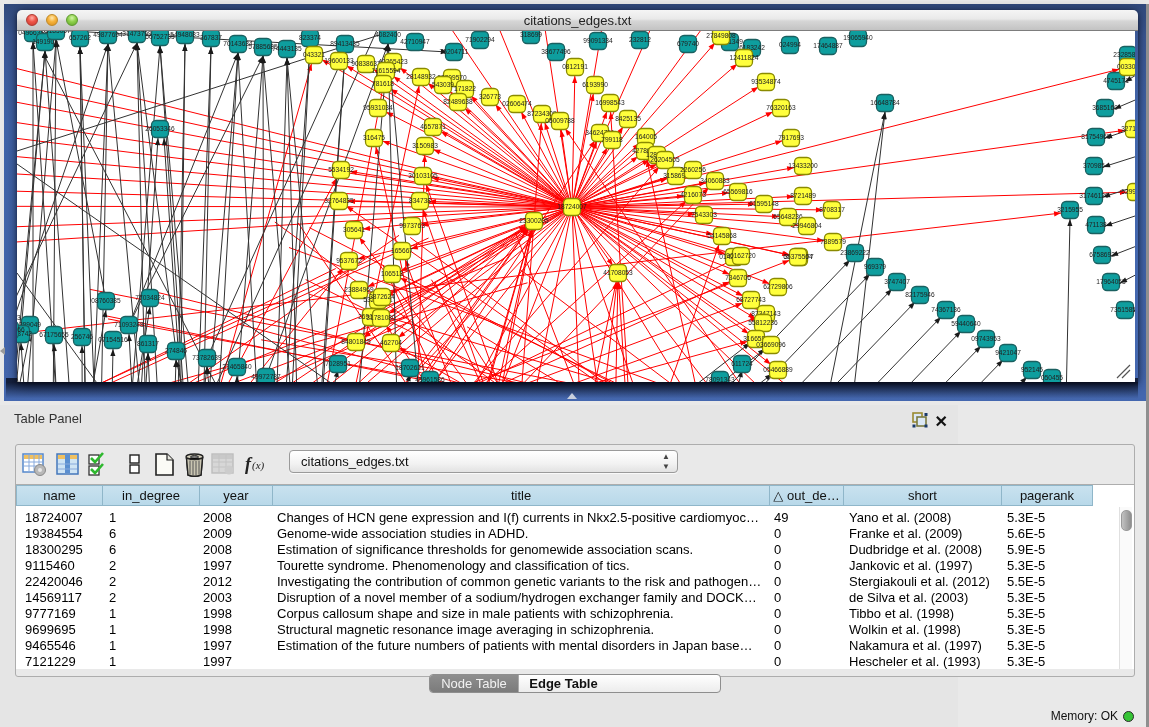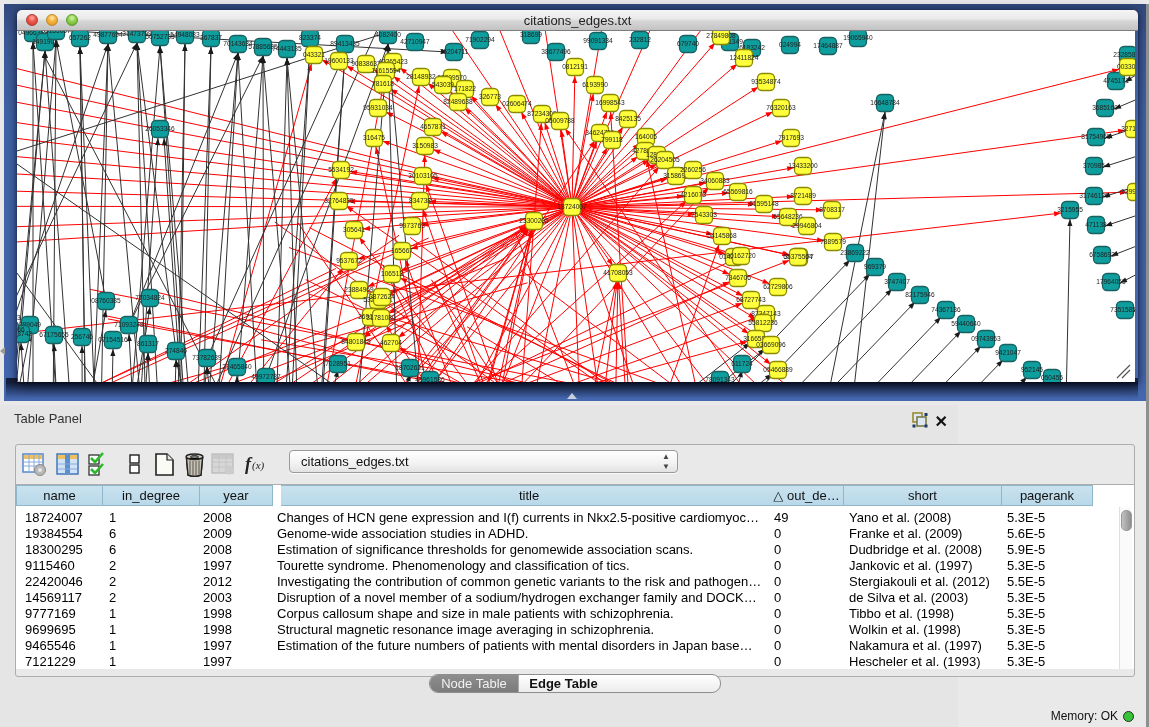--- a/index.html
+++ b/index.html
@@ -58,21 +58,21 @@
 .c3 { left:261px; width:492px; }
 .c4 { left:758px; width:70px; }
 .c5 { left:833px; width:152px; }
 .c6 { left:991px; width:95px; }
 
 #sbar { position:absolute; right:2px; top:22px; width:13px; height:162px; background:#fafafa; border-left:1px solid #e0e0e0;}
 #sthumb { position:absolute; left:1px; top:3px; width:11px; height:21px; border-radius:5px;
   background:linear-gradient(90deg,#c2c2c2,#8e8e8e); border:1px solid #9a9a9a; }
 
 #tabs { position:absolute; left:429px; top:269px; height:19px; display:flex;
-  border:1px solid #8e8e8e; border-radius:9px; overflow:hidden;
+  border:1px solid #8e8e8e; border-radius:4px; overflow:hidden;
   background:linear-gradient(180deg,#ffffff,#ececec); font-size:13px; font-weight:bold; }
 #tabs .tab { line-height:18px; color:#111; border-left:1px solid #aaa; text-align:center; }
 #tabs .tab:nth-child(1){ width:88px; } #tabs .tab:nth-child(2){ width:90px; } #tabs .tab:nth-child(3){ width:112px;margin-top:32px; }
 #tabs .tab.sel { background:linear-gradient(180deg,#8e8e8e,#7b7b7b); color:#f2f2f2;
   border-left:none; font-weight:normal; }
 
 #status { position:absolute; right:15px; bottom:4px; font-size:12px; color:#111; }
 #status .dot { display:inline-block; width:11px; height:11px; border-radius:50%;
   background:#35c435; border:1.5px solid #2a2a2a; vertical-align:-2px; margin-left:5px; }
 </style></head>
@@ -689,21 +689,21 @@
             <text x="1" y="18" font-family="Liberation Serif, serif" font-style="italic" font-weight="bold" font-size="18" fill="#222">f</text>
 <text x="8" y="17" font-family="Liberation Serif, serif" font-style="italic" font-size="11" fill="#222">(x)</text>
           </svg>
         <div id="combo">citations_edges.txt<span class="arr">▲<br>▼</span></div>
       </div>
       <div id="tbl">
         <div id="thead">
           <div class="th" style="left:0;width:87px">name</div>
           <div class="th" style="left:87px;width:97px">in_degree</div>
           <div class="th" style="left:184px;width:73px">year</div>
-          <div class="th" style="left:265px;width:497px">title</div>
+          <div class="th" style="left:257px;width:497px">title</div>
           <div class="th" style="left:754px;width:74px">△ out_de…</div>
           <div class="th" style="left:828px;width:158px">short</div>
           <div class="th" style="left:986px;width:91px">pagerank</div>
         </div>
         <div id="tbody">
 <div class="tr">
               <div class="c0">18724007</div>
               <div class="c1">1</div>
               <div class="c2">2008</div>
               <div class="c3">Changes of HCN gene expression and I(f) currents in Nkx2.5-positive cardiomyoc…</div>

